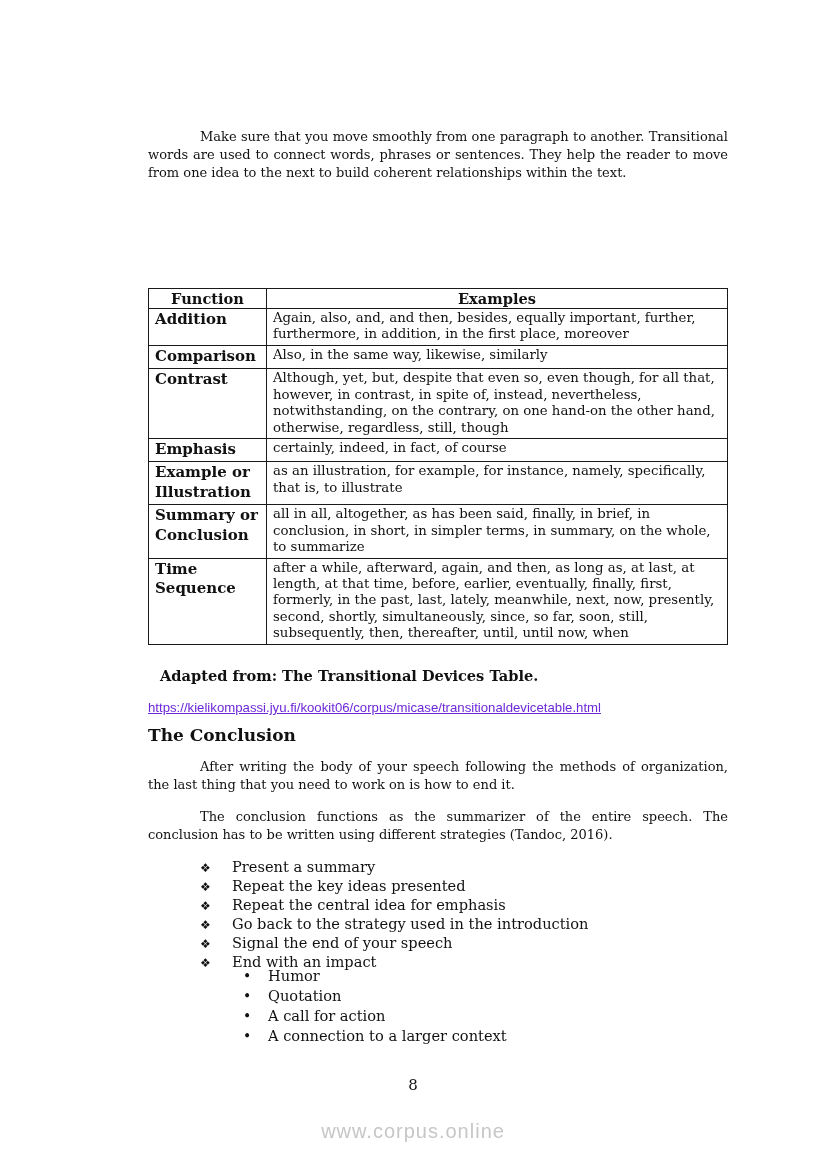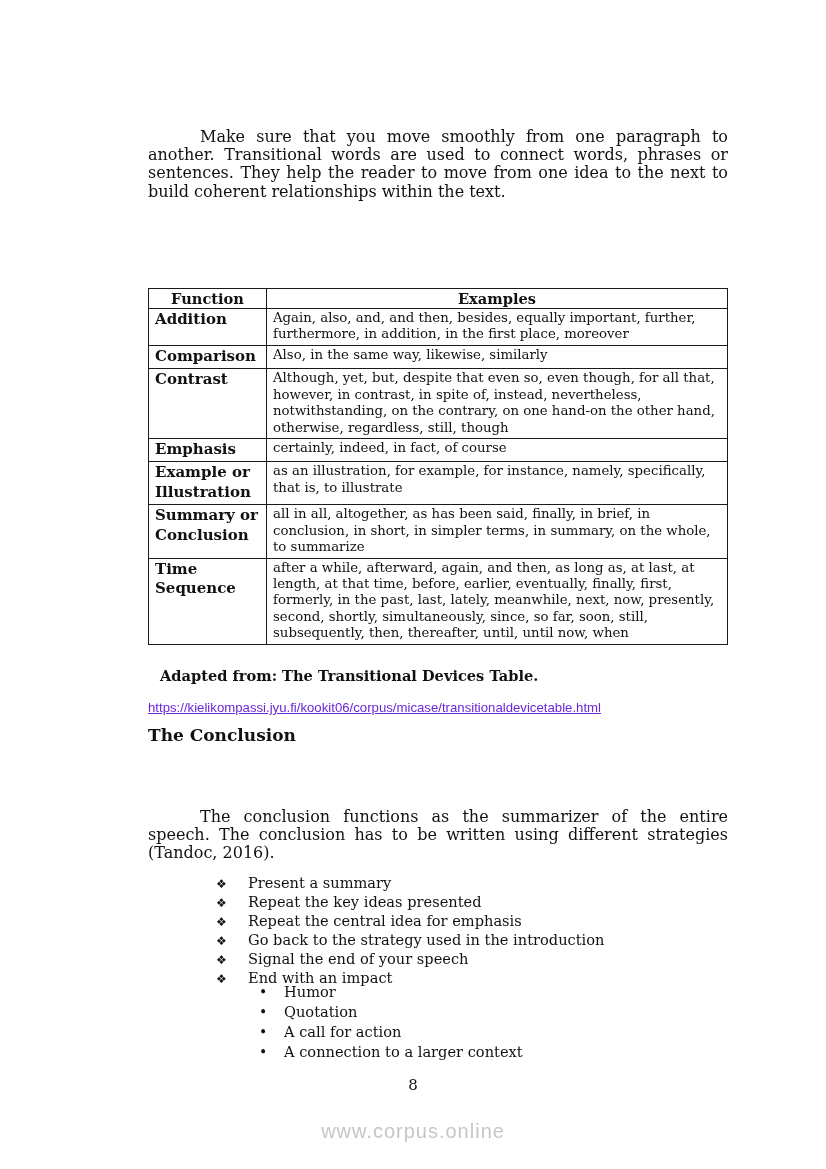--- a/index.html
+++ b/index.html
@@ -9,21 +9,21 @@
     background:#ffffff;
     margin:0 auto;
     font-family:"DejaVu Serif","Liberation Serif",serif;
     color:#111;
     overflow:hidden;
   }
   .body-text{
     position:absolute;
     left:148px;width:580px;
     margin:0;
-    font-size:16px;
+    font-size:13px;
     line-height:18.2px;
     text-align:justify;
   }
   .indent{text-indent:52px;}
   .pos-p1{top:128px;}
   .pos-p2{top:210px;}
 
   
   .trans-table{
     position:absolute;
@@ -75,21 +75,21 @@
     position:absolute;
     top:725px;left:148px;
     margin:0;
     font-size:17px;
     font-weight:bold;
   }
   .pos-s1{top:758px;}
   .pos-s2{top:808px;}
 
   
-  ul{list-style:none;margin:16px;padding:0;}
+  ul{list-style:none;margin:0;padding:0;}
   .diamond-list{
     position:absolute;
     top:858px;left:200px;width:480px;
     font-size:14.6px;
   }
   .diamond-list li{line-height:18.1px;}
   .diamond-list .bullet{
     display:inline-block;
     width:32px;
     font-size:12px;
@@ -172,20 +172,21 @@
     </tbody>
   </table>
 
   <div class="pos-source">
     <p class="source-label">Adapted from: The Transitional Devices Table.</p>
     <a class="source-url">https://kielikompassi.jyu.fi/kookit06/corpus/micase/transitionaldevicetable.html</a>
   </div>
 
   <h2 class="pos-heading">The Conclusion</h2>
 
+  <p class="body-text indent pos-s1">After writing the body of your speech following the methods of organization, the last thing that you need to work on is how to end it.</p>
   <p class="body-text indent pos-s2">The conclusion functions as the summarizer of the entire speech. The conclusion has to be written using different strategies (Tandoc, 2016).</p>
 
   <ul class="diamond-list">
     <li><span class="bullet">❖</span><span>Present a summary</span></li>
     <li><span class="bullet">❖</span><span>Repeat the key ideas presented</span></li>
     <li><span class="bullet">❖</span><span>Repeat the central idea for emphasis</span></li>
     <li><span class="bullet">❖</span><span>Go back to the strategy used in the introduction</span></li>
     <li><span class="bullet">❖</span><span>Signal the end of your speech</span></li>
     <li><span class="bullet">❖</span><span>End with an impact</span></li>
   </ul>

